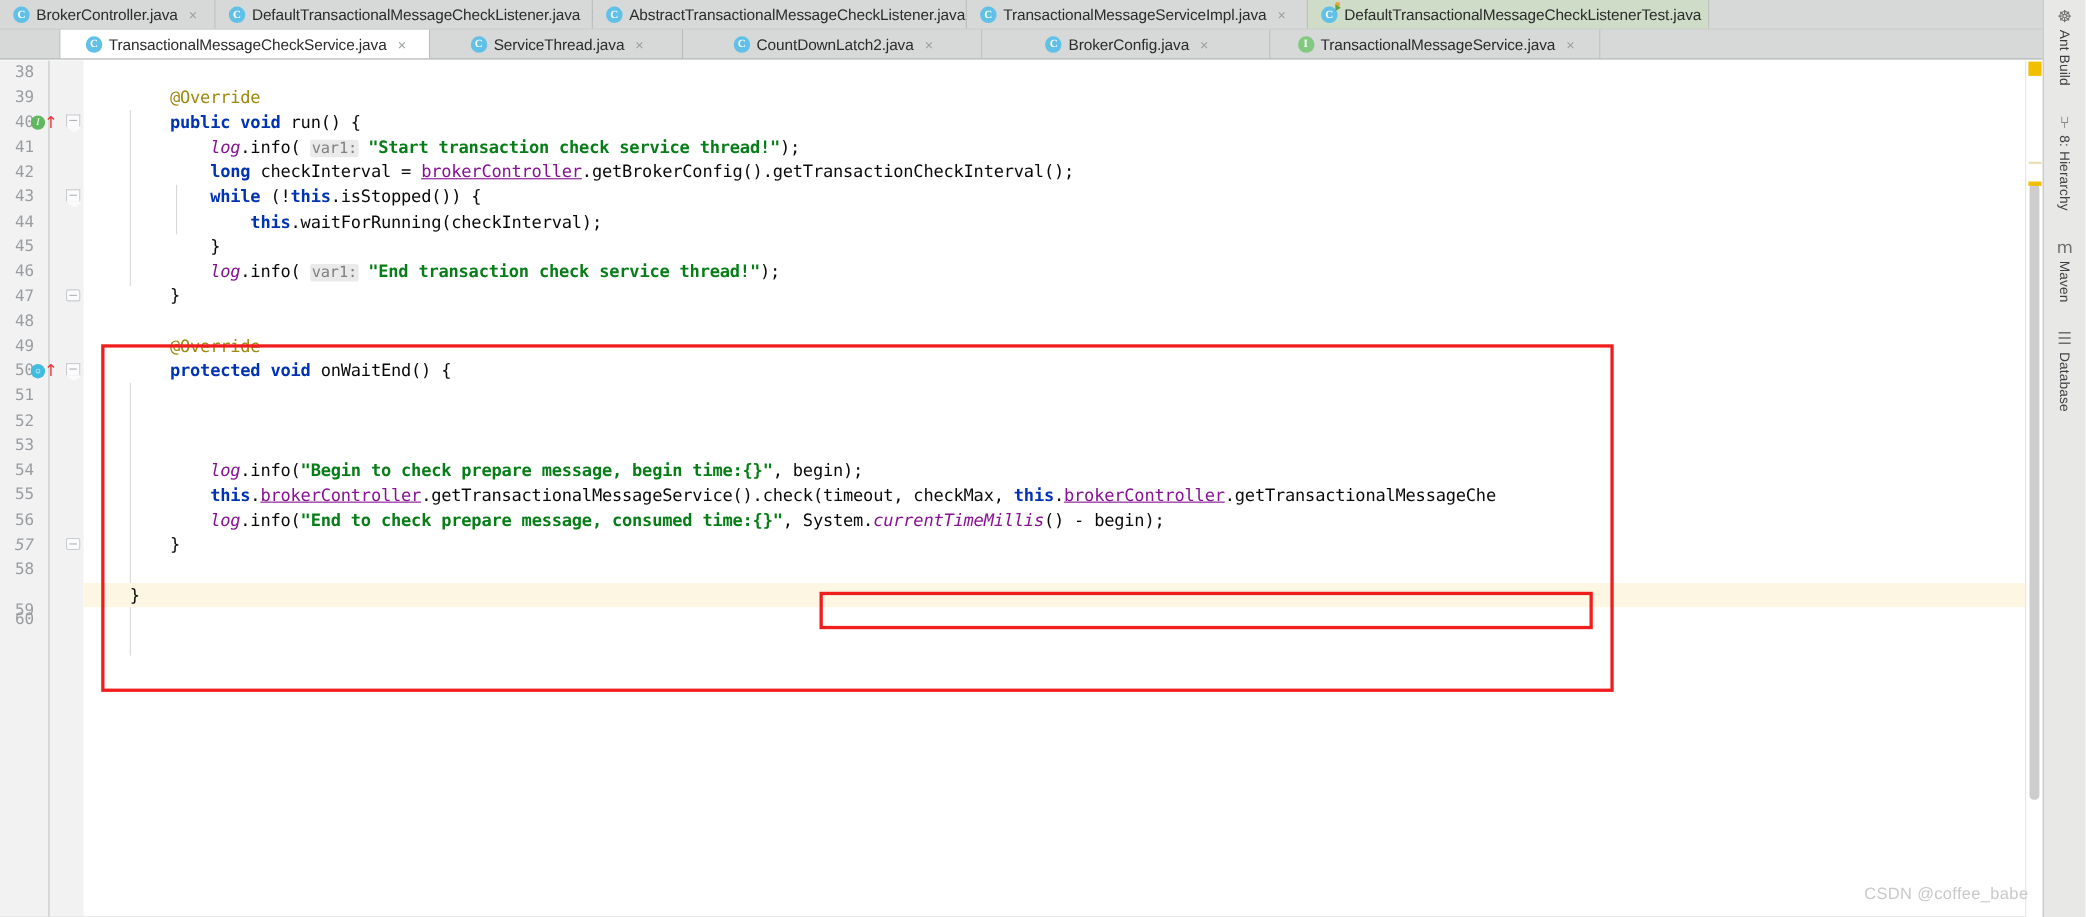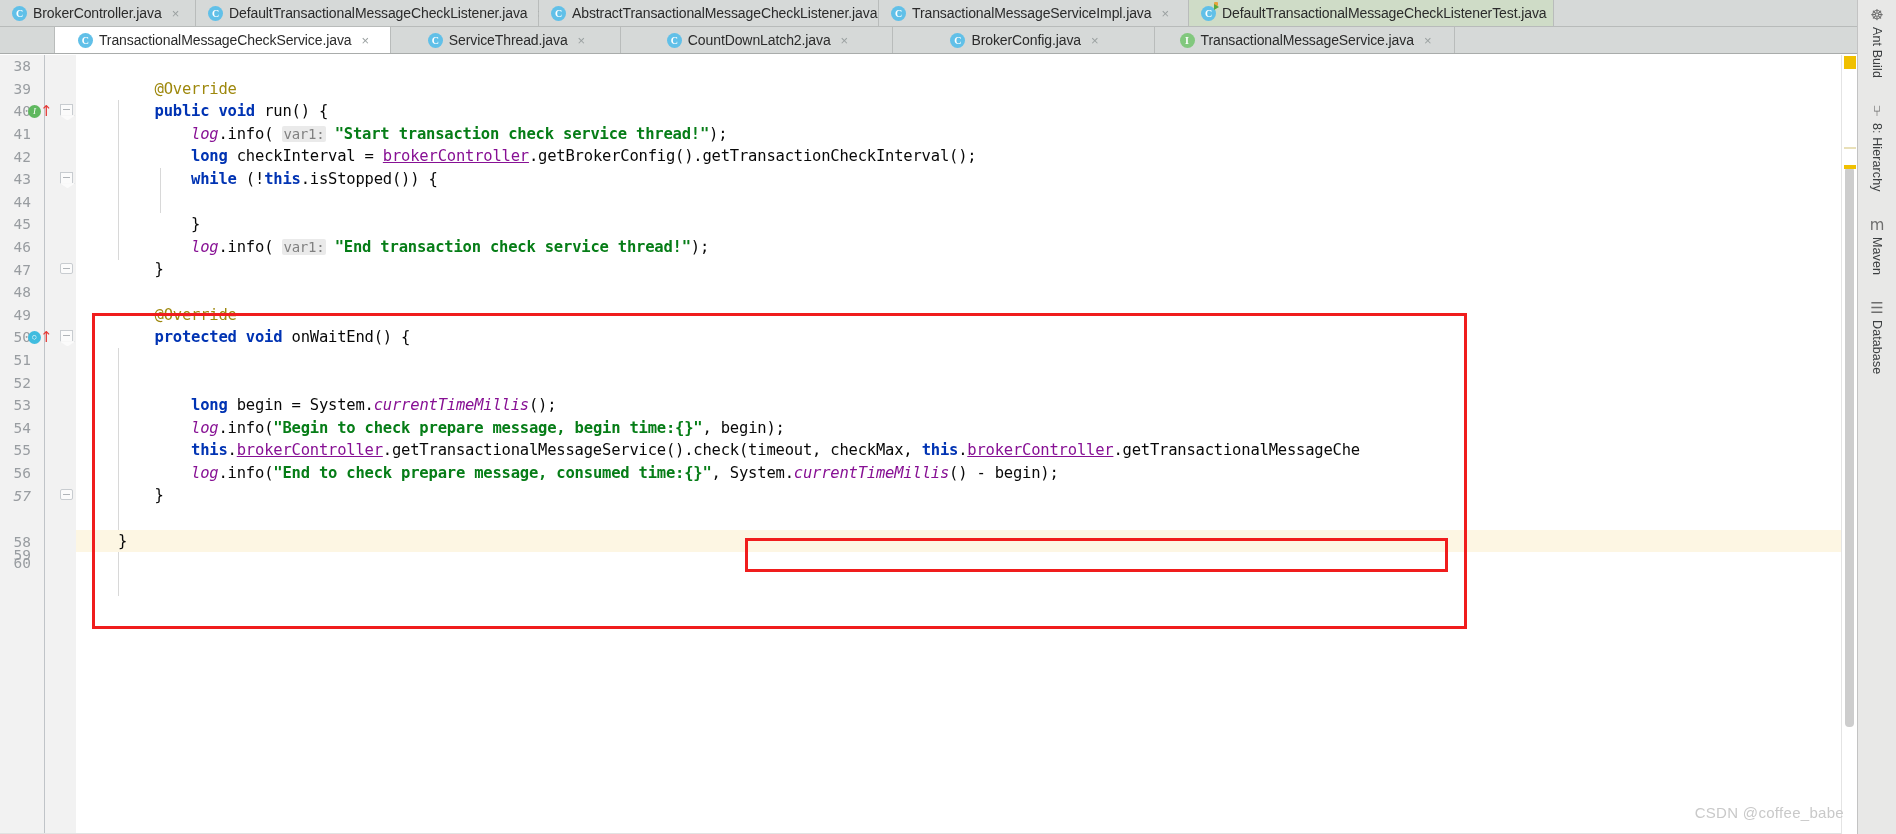--- a/index.html
+++ b/index.html
@@ -468,21 +468,21 @@
         </div>
         <div class="gutter-line" style="position: absolute; top: 406.8px; left: 0px; right: 0px; height: 22.6px;">
           <span class="lineno">56</span>
         </div>
         <div class="gutter-line" style="position: absolute; top: 429.4px; left: 0px; right: 0px; height: 22.6px; font-style: italic;">
           <span class="lineno">57</span>
           <span class="fold up">
             <i></i>
           </span>
         </div>
-        <div class="gutter-line" style="position: absolute; top: 476px; left: 0px; right: 0px; height: 22.6px;">
+        <div class="gutter-line" style="position: absolute; top: 452px; left: 0px; right: 0px; height: 22.6px;">
           <span class="lineno">58</span>
         </div>
         <div class="gutter-line" style="position: absolute; top: 489px; left: 0px; right: 0px; height: 22.6px;">
           <span class="lineno">59</span>
         </div>
         <div class="gutter-line" style="position: absolute; top: 497.2px; left: 0px; right: 0px; height: 22.6px;">
           <span class="lineno">60</span>
         </div>
       </div>
     <div class="code-area" id="codearea">
@@ -490,27 +490,27 @@
           <div class="iguide" style="left: 42px; top: 45px; height: 160px;"></div>
           <div class="iguide" style="left: 84px; top: 113px; height: 45px;"></div>
           <div class="iguide" style="left: 42px; top: 293px; height: 248px;"></div>
         </div>
     <div class="code-line" style="position: absolute; top: 0px; left: 0px; right: 0px;"></div>
         <div class="code-line" style="position: absolute; top: 22.6px; left: 0px; right: 0px;"><span class="plain">    </span><span class="ann">@Override</span></div>
         <div class="code-line" style="position: absolute; top: 45.2px; left: 0px; right: 0px;"><span class="plain">    </span><span class="kw">public void </span><span class="plain">run() {</span></div>
         <div class="code-line" style="position: absolute; top: 67.8px; left: 0px; right: 0px;"><span class="plain">        </span><span class="stat">log</span><span class="plain">.info( </span><span class="hint">var1:</span><span class="plain"> </span><span class="str">"Start transaction check service thread!"</span><span class="plain">);</span></div>
         <div class="code-line" style="position: absolute; top: 90.4px; left: 0px; right: 0px;"><span class="plain">        </span><span class="kw">long </span><span class="plain">checkInterval = </span><span class="fld">brokerController</span><span class="plain">.getBrokerConfig().getTransactionCheckInterval();</span></div>
         <div class="code-line" style="position: absolute; top: 113px; left: 0px; right: 0px;"><span class="plain">        </span><span class="kw">while </span><span class="plain">(!</span><span class="kw">this</span><span class="plain">.isStopped()) {</span></div>
+        <div class="code-line" style="position: absolute; top: 135.6px; left: 0px; right: 0px;"><span class="plain">            </span><span class="kw">this</span><span class="plain">.waitForRunning(checkInterval);</span></div>
         <div class="code-line" style="position: absolute; top: 158.2px; left: 0px; right: 0px;"><span class="plain">        }</span></div>
         <div class="code-line" style="position: absolute; top: 180.8px; left: 0px; right: 0px;"><span class="plain">        </span><span class="stat">log</span><span class="plain">.info( </span><span class="hint">var1:</span><span class="plain"> </span><span class="str">"End transaction check service thread!"</span><span class="plain">);</span></div>
         <div class="code-line" style="position: absolute; top: 203.4px; left: 0px; right: 0px;"><span class="plain">    }</span></div>
         <div class="code-line" style="position: absolute; top: 226px; left: 0px; right: 0px;"></div>
         <div class="code-line" style="position: absolute; top: 248.6px; left: 0px; right: 0px;"><span class="plain">    </span><span class="ann">@Override</span></div>
         <div class="code-line" style="position: absolute; top: 271.2px; left: 0px; right: 0px;"><span class="plain">    </span><span class="kw">protected void </span><span class="plain">onWaitEnd() {</span></div>
-        <div class="code-line" style="position: absolute; top: 339px; left: 0px; right: 0px;"><span class="plain">        </span><span class="kw">long </span><span class="plain">begin = System.</span><span class="stat">currentTimeMillis</span><span class="plain">();</span></div>
         <div class="code-line" style="position: absolute; top: 361.6px; left: 0px; right: 0px;"><span class="plain">        </span><span class="stat">log</span><span class="plain">.info(</span><span class="str">"Begin to check prepare message, begin time:{}"</span><span class="plain">, begin);</span></div>
         <div class="code-line" style="position: absolute; top: 384.2px; left: 0px; right: 0px;"><span class="plain">        </span><span class="kw">this</span><span class="plain">.</span><span class="fld">brokerController</span><span class="plain">.getTransactionalMessageService().check(timeout, checkMax, </span><span class="kw">this</span><span class="plain">.</span><span class="fld">brokerController</span><span class="plain">.getTransactionalMessageChe</span></div>
         <div class="code-line" style="position: absolute; top: 406.8px; left: 0px; right: 0px;"><span class="plain">        </span><span class="stat">log</span><span class="plain">.info(</span><span class="str">"End to check prepare message, consumed time:{}"</span><span class="plain">, System.</span><span class="stat">currentTimeMillis</span><span class="plain">() - begin);</span></div>
         <div class="code-line" style="position: absolute; top: 429.4px; left: 0px; right: 0px;"><span class="plain">    }</span></div>
         <div class="code-line" style="position: absolute; top: 452px; left: 0px; right: 0px;"></div>
         <div class="code-line caretline" style="position: absolute; top: 474.6px; left: 0px; right: 0px;"><span class="plain">}</span></div>
         <div class="code-line" style="position: absolute; top: 497.2px; left: 0px; right: 0px;"></div>
       </div>
     <div class="bottom-sep"></div>
   </div>

